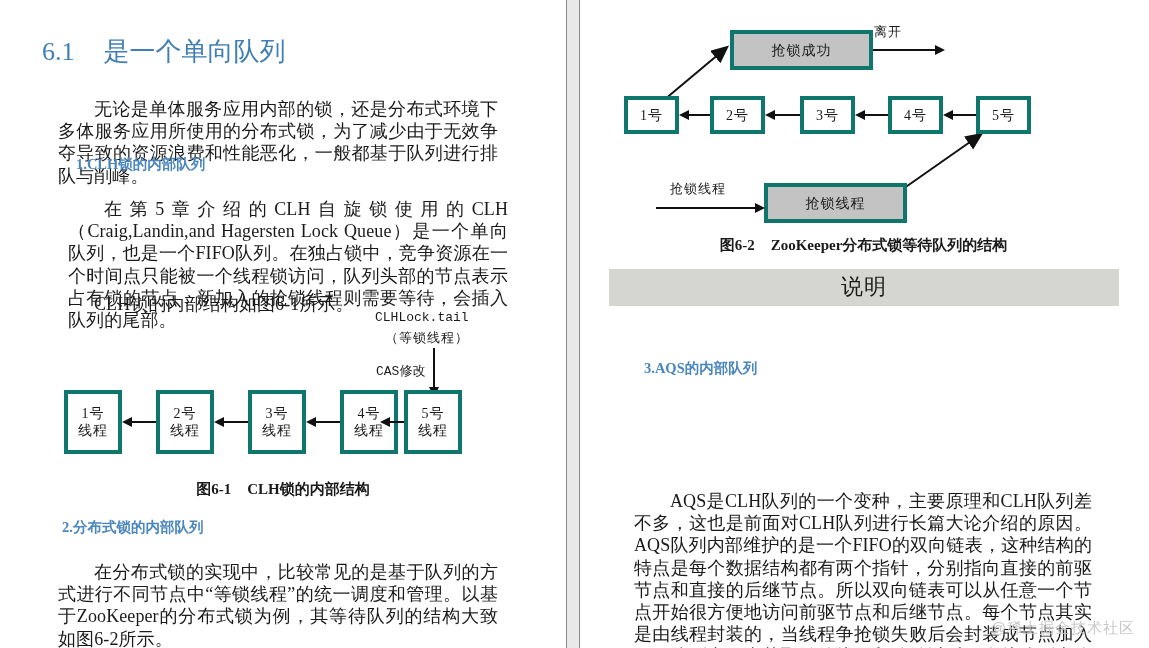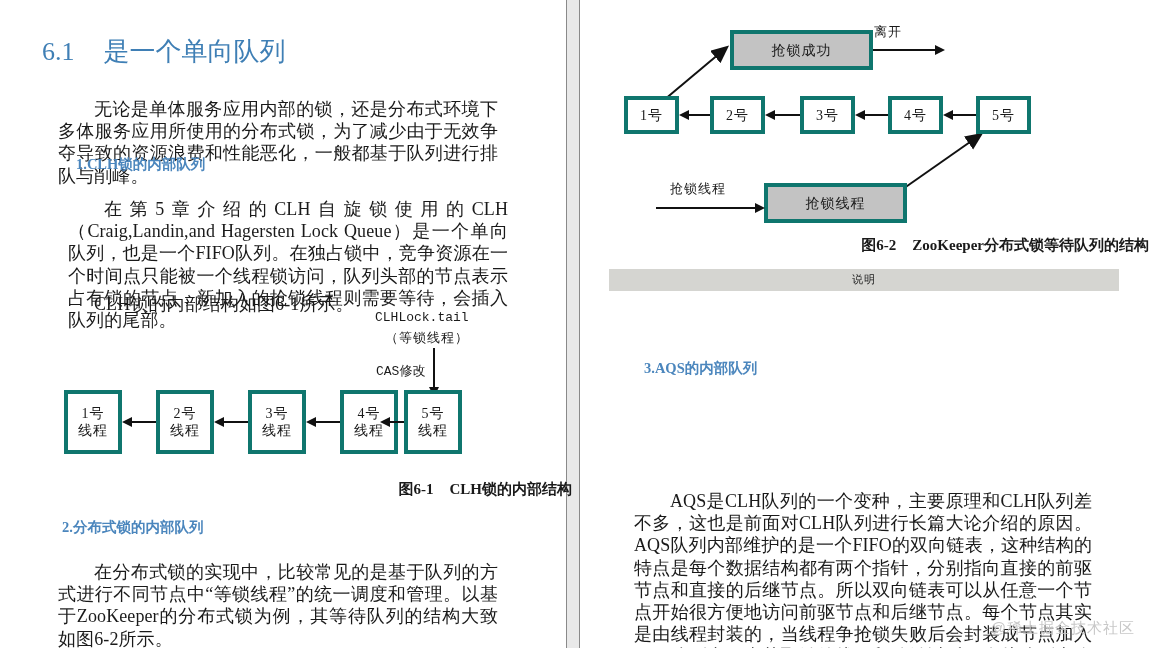--- a/index.html
+++ b/index.html
@@ -54,30 +54,30 @@
     letter-spacing: 0.1px;
   }
   p.para.indent { text-indent: 2em; }
 
   .blk { position: absolute; }
 
   
   .note-head {
     background: #d5d5d1;
     text-align: center;
-    font-size: 11px;
+    font-size: 22px;
     padding: 3px 0 4px;
     letter-spacing: 1px;
   }
 
   
   .caption {
     position: absolute;
     width: 100%;
-    text-align: right;
+    text-align: center;
     font-size: 15px;
     font-weight: bold;
     white-space: nowrap;
   }
   .caption .cap-sp { display: inline-block; width: 16px; }
 
   
   .fig { position: absolute; }
   .node {
     position: absolute;
@@ -200,21 +200,21 @@
       <div class="arrow-h left" style="left:223px; top:121px; width:25px;">
           <span class="head"></span>
         </div>
       <div class="arrow-h left" style="left:315px; top:121px; width:25px;">
           <span class="head"></span>
         </div>
       <div class="arrow-h left" style="left:389px; top:121px; width:15px;">
           <span class="head"></span>
         </div>
 
-      <div class="caption" style="left:0; top:180px;padding-left:6px;">
+      <div class="caption" style="left:0; top:180px;">
         <span>图6-1</span><span class="cap-sp"></span><span>CLH锁的内部结构</span>
       </div>
     </div>
 
     <div class="blk" style="left:62px; top:518px;">
       <div class="h-sub">2.分布式锁的内部队列</div>
     </div>
 
     <div class="blk" style="left:42px; top:545px; width:472px;">
       <p class="para indent">在分布式锁的实现中，比较常见的是基于队列的方式进行不同节点中“等锁线程”的统一调度和管理。以基于ZooKeeper的分布式锁为例，其等待队列的结构大致如图6-2所示。</p>

